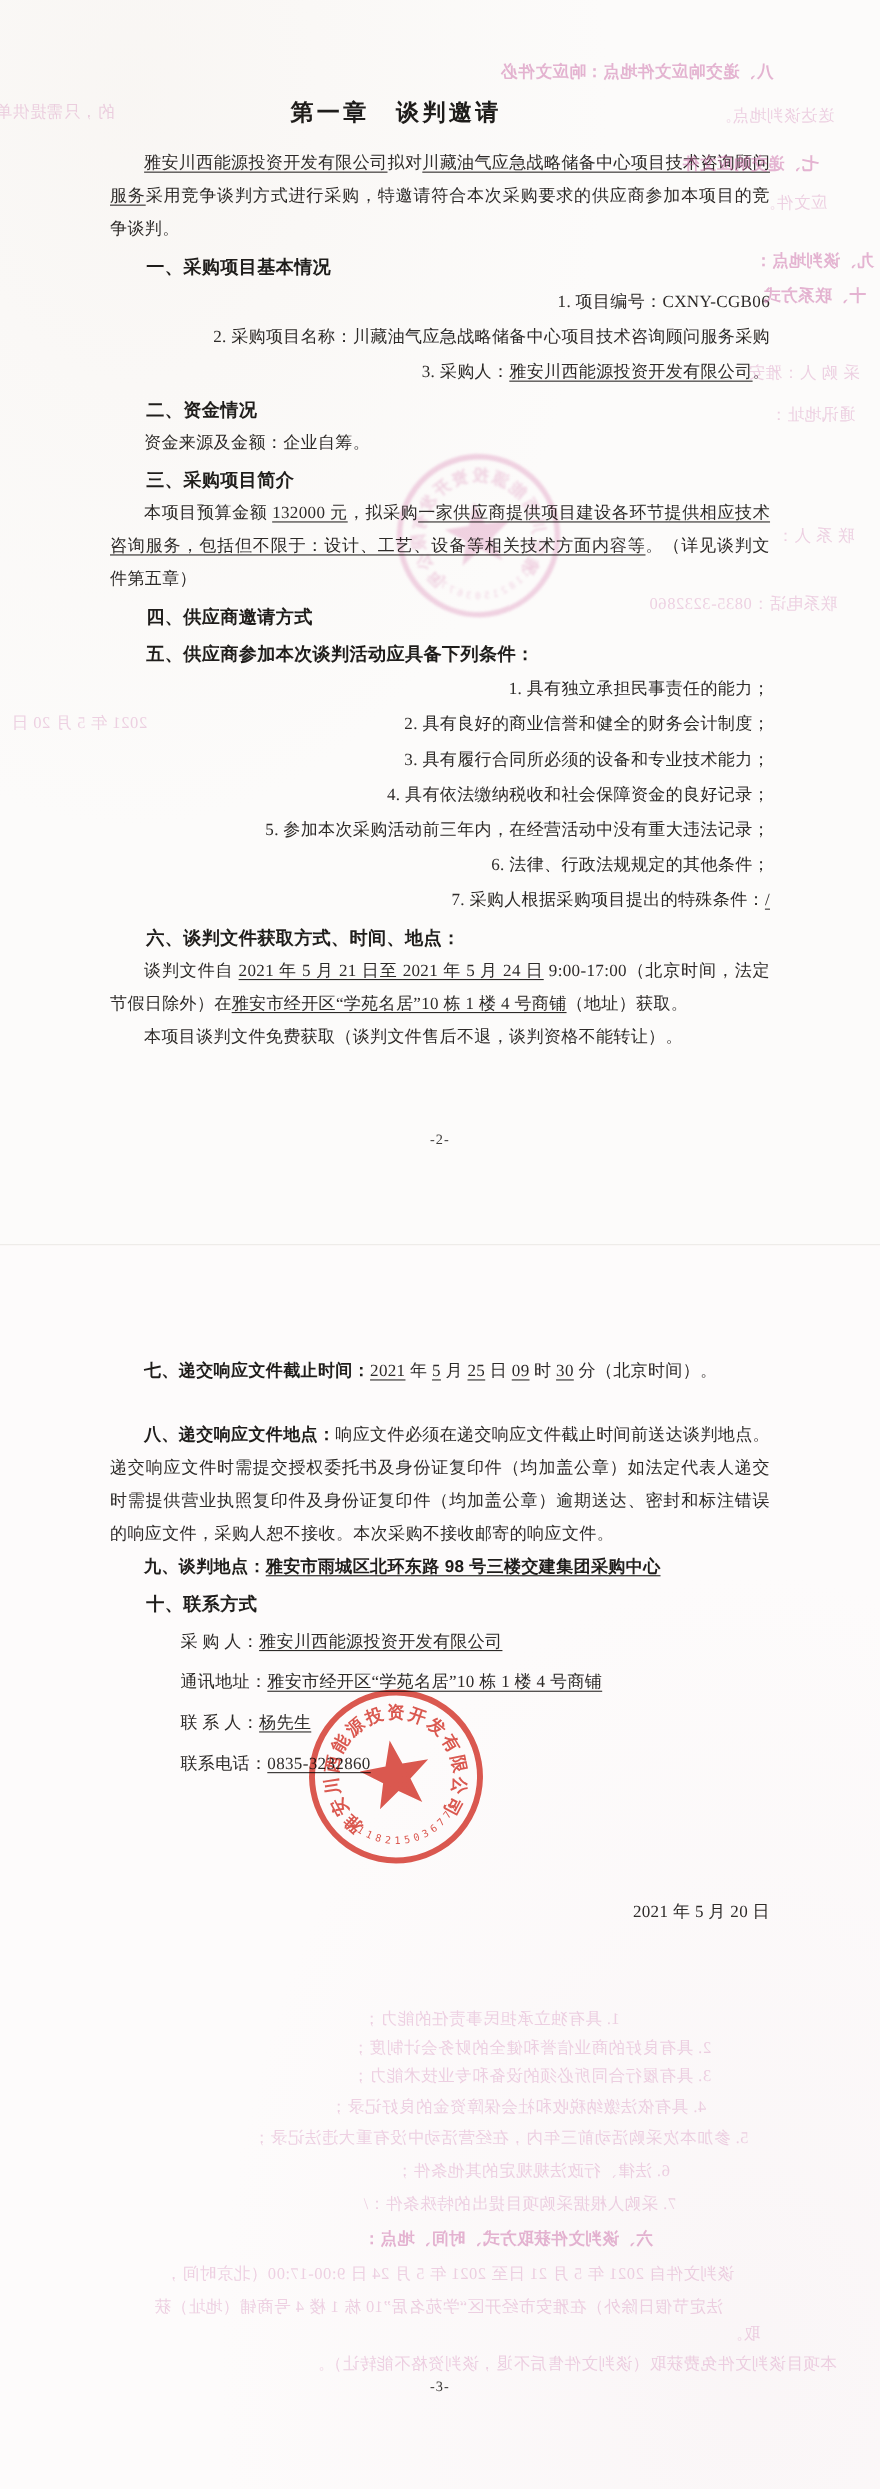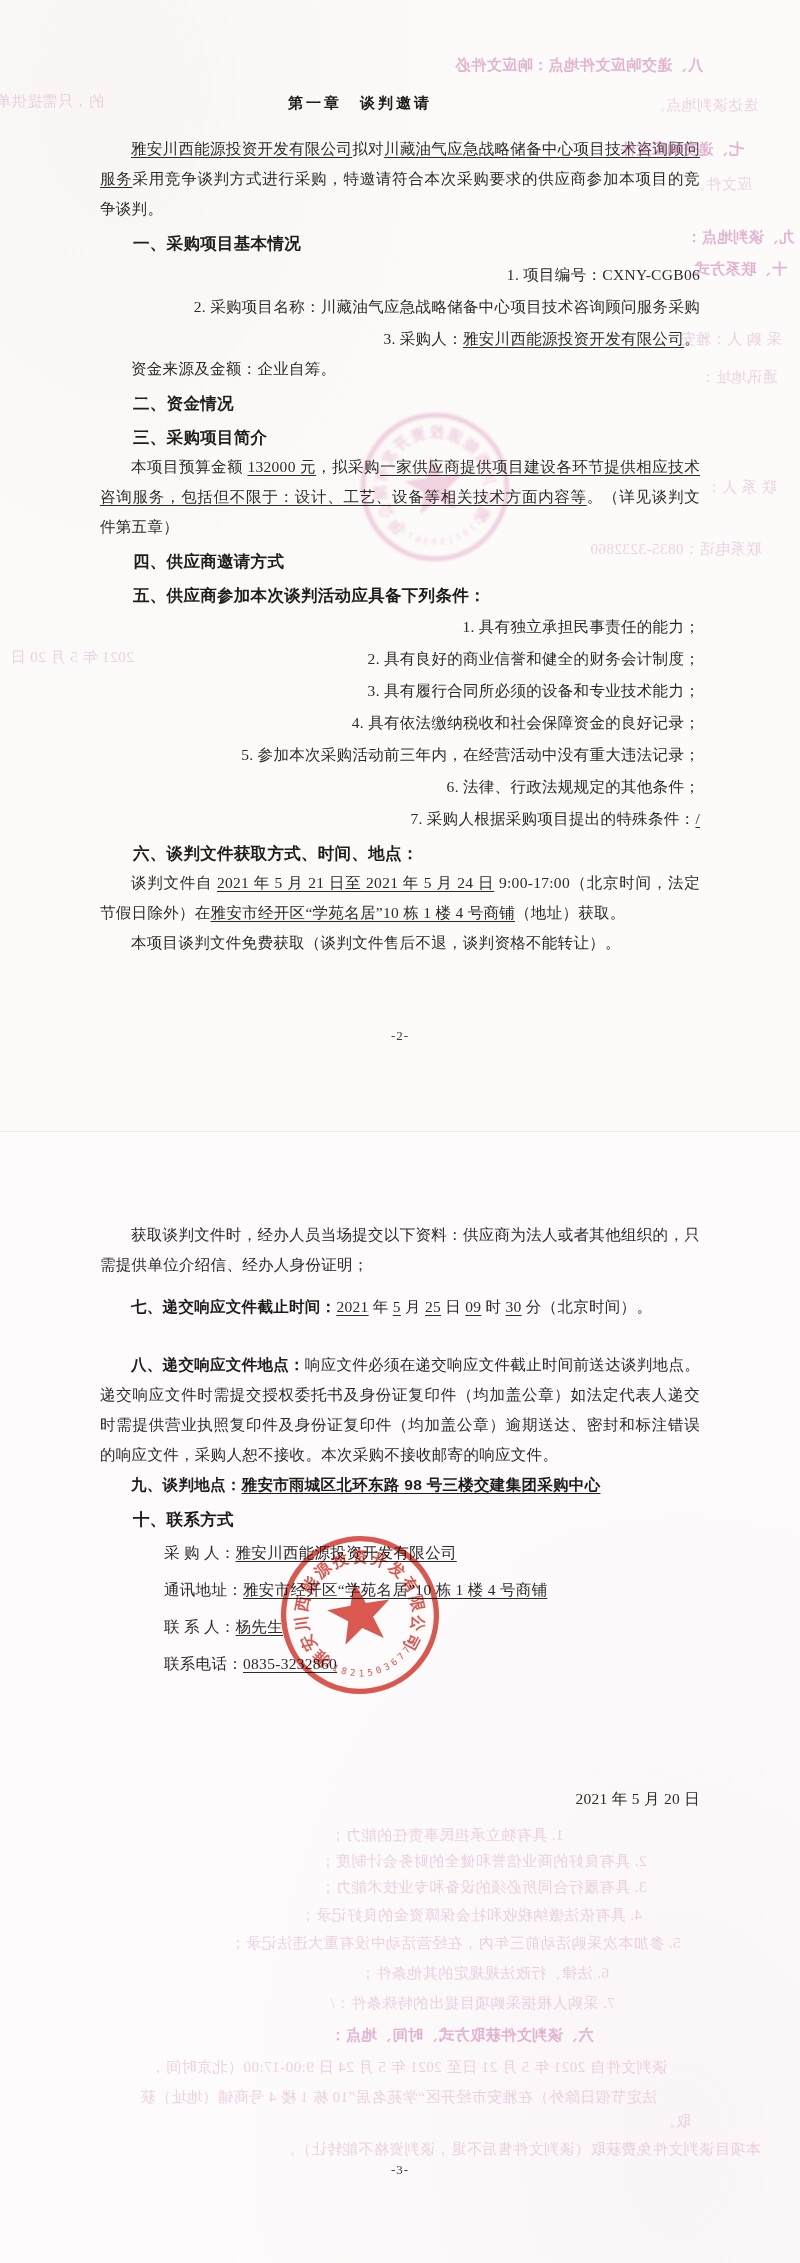--- a/index.html
+++ b/index.html
@@ -4,21 +4,21 @@
 <style>
   html,body{margin:0;padding:0;background:#ffffff;}
   #scan{position:relative;width:800px;height:2263px;background:#fdfcfb;overflow:hidden;
         font-family:"Liberation Serif","DejaVu Serif",serif;color:#2d2a28;}
   .page{position:absolute;left:0;width:800px;box-sizing:border-box;padding:0 100px;}
   #page1{top:0;height:1131px;padding-top:88px;
          background:radial-gradient(ellipse at 15% 8%, rgba(246,242,238,.55), transparent 45%),#fcfbfa;}
   #page2{top:1131px;height:1132px;padding-top:88px;border-top:1px solid #edeae7;
          background:radial-gradient(ellipse at 85% 90%, rgba(248,242,244,.6), transparent 50%),#fdfbfb;}
   .blk{font-size:15.5px;line-height:30px;text-align:justify;letter-spacing:.3px;}
-  .title{font-family:"Liberation Sans","DejaVu Sans",sans-serif;font-weight:700;font-size:15px;
+  .title{font-family:"Liberation Sans","DejaVu Sans",sans-serif;font-weight:700;font-size:21px;
          line-height:30px;text-align:center;letter-spacing:3px;color:#1e1c1a;margin:0 40px 16px -40px;}
   .h{font-family:"Liberation Sans","DejaVu Sans",sans-serif;font-weight:700;font-size:16.5px;
      color:#1f1d1b;margin-top:4px;text-indent:2em;text-align:left;}
   .p{text-indent:2em;}
   .item{margin-left:48px;margin-top:2px;text-align:right;}
   .contact{margin-left:64px;line-height:37px;text-align:left;}
   .date{text-align:right;text-indent:0;}
   .u{text-decoration:underline;text-underline-offset:3px;text-decoration-thickness:1px;}
   .b{font-family:"Liberation Sans","DejaVu Sans",sans-serif;font-weight:700;color:#1f1d1b;}
   .pagenum{position:absolute;left:0;width:800px;text-align:center;font-size:13px;color:#3a3836;letter-spacing:1px;}
@@ -38,42 +38,41 @@
 <div id="scan">
 
   <div class="page" id="page1">
     <div>
         <div class="blk title"><span>第一章　谈判邀请</span></div>
         <div class="blk p" style="margin-top: 12px;"><span class="u">雅安川西能源投资开发有限公司</span><span>拟对</span><span class="u">川藏油气应急战略储备中心项目技术咨询顾问服务</span><span>采用竞争谈判方式进行采购，特邀请符合本次采购要求的供应商参加本项目的竞争谈判。</span></div>
         <div class="blk h"><span>一、采购项目基本情况</span></div>
         <div class="blk item"><span>1. 项目编号：CXNY-CGB06</span></div>
         <div class="blk item"><span>2. 采购项目名称：川藏油气应急战略储备中心项目技术咨询顾问服务采购</span></div>
         <div class="blk item"><span>3. 采购人：</span><span class="u">雅安川西能源投资开发有限公司</span><span>。</span></div>
+        <div class="blk h"><span>二、资金情况</span></div>
         <div class="blk p"><span>资金来源及金额：企业自筹。</span></div>
-        <div class="blk h"><span>二、资金情况</span></div>
         <div class="blk h"><span>三、采购项目简介</span></div>
         <div class="blk p"><span>本项目预算金额 </span><span class="u">132000 元</span><span>，拟采购</span><span class="u">一家供应商提供项目建设各环节提供相应技术咨询服务，包括但不限于：设计、工艺、设备等相关技术方面内容等</span><span>。（详见谈判文件第五章）</span></div>
         <div class="blk h"><span>四、供应商邀请方式</span></div>
         <div class="blk h"><span>五、供应商参加本次谈判活动应具备下列条件：</span></div>
         <div class="blk item"><span>1. 具有独立承担民事责任的能力；</span></div>
         <div class="blk item"><span>2. 具有良好的商业信誉和健全的财务会计制度；</span></div>
         <div class="blk item"><span>3. 具有履行合同所必须的设备和专业技术能力；</span></div>
         <div class="blk item"><span>4. 具有依法缴纳税收和社会保障资金的良好记录；</span></div>
         <div class="blk item"><span>5. 参加本次采购活动前三年内，在经营活动中没有重大违法记录；</span></div>
         <div class="blk item"><span>6. 法律、行政法规规定的其他条件；</span></div>
         <div class="blk item"><span>7. 采购人根据采购项目提出的特殊条件：</span><span class="u">/</span></div>
         <div class="blk h"><span>六、谈判文件获取方式、时间、地点：</span></div>
         <div class="blk p"><span>谈判文件自 </span><span class="u">2021 年 5 月 21 日至 2021 年 5 月 24 日</span><span> 9:00-17:00（北京时间，法定节假日除外）在</span><span class="u">雅安市经开区“学苑名居”10 栋 1 楼 4 号商铺</span><span>（地址）获取。</span></div>
         <div class="blk p"><span>本项目谈判文件免费获取（谈判文件售后不退，谈判资格不能转让）。</span></div>
       </div>
   </div>
 
   <div class="page" id="page2">
     <div>
-        <div class="blk p"><span>获取谈判文件时，经办人员当场提交以下资料：供应商为法人或者其他组织的，只需提供单位介绍信、经办人身份证明；</span></div>
         <div class="blk p" style="margin-top: 12px;"><span class="b">七、递交响应文件截止时间：</span><span class="u">2021</span><span> 年 </span><span class="u">5</span><span> 月 </span><span class="u">25</span><span> 日 </span><span class="u">09</span><span> 时 </span><span class="u">30</span><span> 分（北京时间）。</span></div>
         <div class="blk p" style="margin-top: 28px;"><span class="b">八、递交响应文件地点：</span><span>响应文件必须在递交响应文件截止时间前送达谈判地点。递交响应文件时需提交授权委托书及身份证复印件（均加盖公章）如法定代表人递交时需提供营业执照复印件及身份证复印件（均加盖公章）逾期送达、密封和标注错误的响应文件，采购人恕不接收。本次采购不接收邮寄的响应文件。</span></div>
         <div class="blk p" style=""><span class="b">九、谈判地点：</span><span class="u b">雅安市雨城区北环东路 98 号三楼交建集团采购中心</span></div>
         <div class="blk h"><span>十、联系方式</span></div>
         <div class="blk contact"><span>采 购 人：</span><span class="u">雅安川西能源投资开发有限公司</span></div>
         <div class="blk contact"><span>通讯地址：</span><span class="u">雅安市经开区“学苑名居”10 栋 1 楼 4 号商铺</span></div>
         <div class="blk contact"><span>联 系 人：</span><span class="u">杨先生</span></div>
         <div class="blk contact"><span>联系电话：</span><span class="u">0835-3232860</span></div>
         <div class="blk date" style="margin-top: 102px;"><span>2021 年 5 月 20 日</span></div>
       </div>

